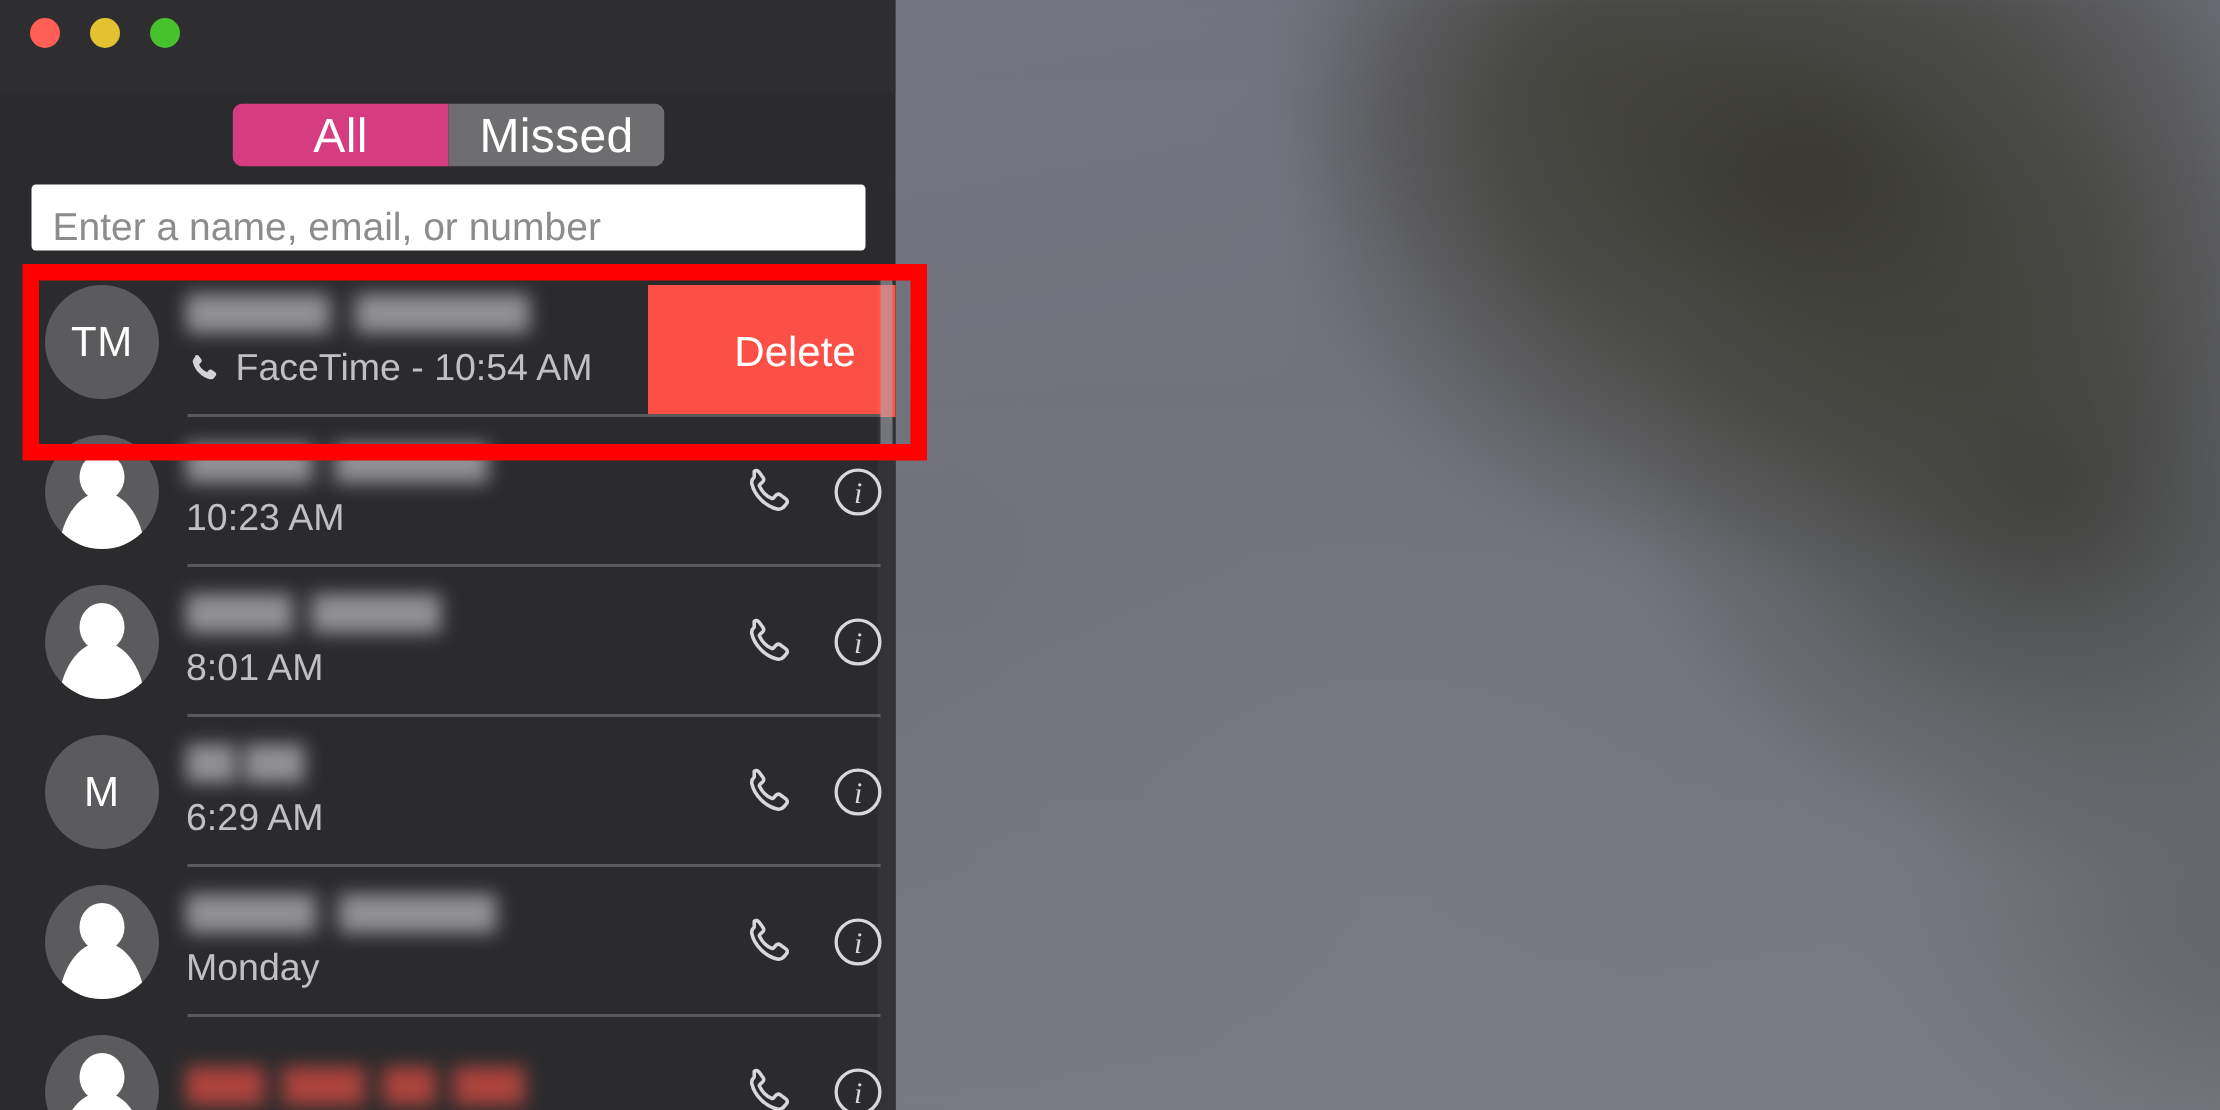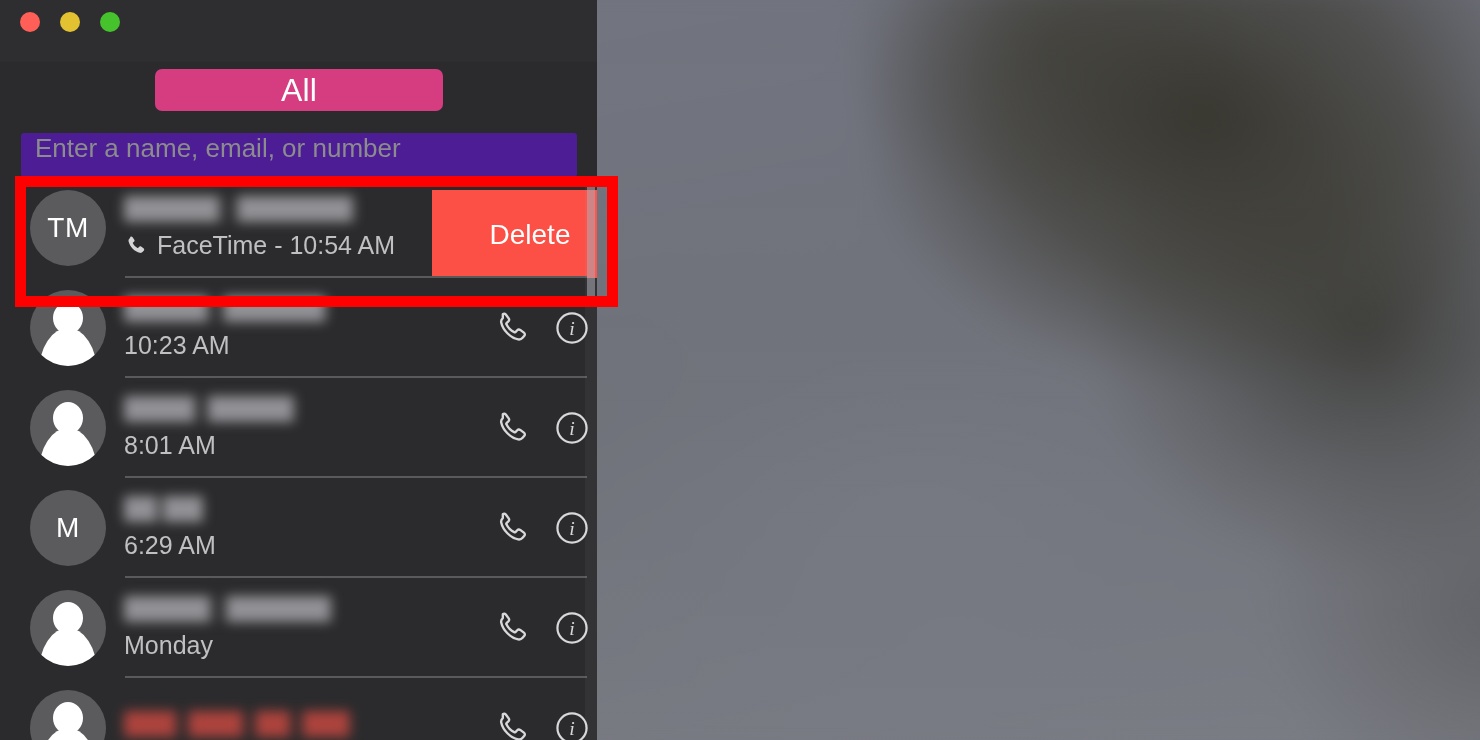--- a/index.html
+++ b/index.html
@@ -83,26 +83,26 @@
     font-size: 32px;
     color: #ffffff;
     letter-spacing: 0.2px;
   }
   .seg.active { background: #d63d80; }
   .seg.inactive { background: #6e6e70; }
 
   
   .search {
     position: absolute;
-    left: 21px; top: 133px;
+    left: 21px; top: 123px;
     width: 556px; height: 44px;
-    background: #4c1d95;
+    background: #ffffff;
     border-radius: 3px;
     display: flex;
-    align-items: flex-start;
+    align-items: flex-end;
     padding-left: 14px;
   }
   .search-placeholder {
     font-size: 26px;
     color: #8c8c8e;
   }
 
   
   .list {
     position: absolute;
@@ -287,20 +287,21 @@
     <div class="titlebar">
       <div class="traffic">
         <div class="light close"></div>
         <div class="light min"></div>
         <div class="light zoom"></div>
       </div>
     </div>
 
     <div class="seg-wrap">
       <div class="seg active">All</div>
+      <div class="seg inactive">Missed</div>
     </div>
 
     <div class="search">
       <span class="search-placeholder">Enter a name, email, or number</span>
     </div>
 
     <div class="list" id="call-list">
         <div class="row swiped">
           <div class="avatar">
             <span class="initials">TM</span>

